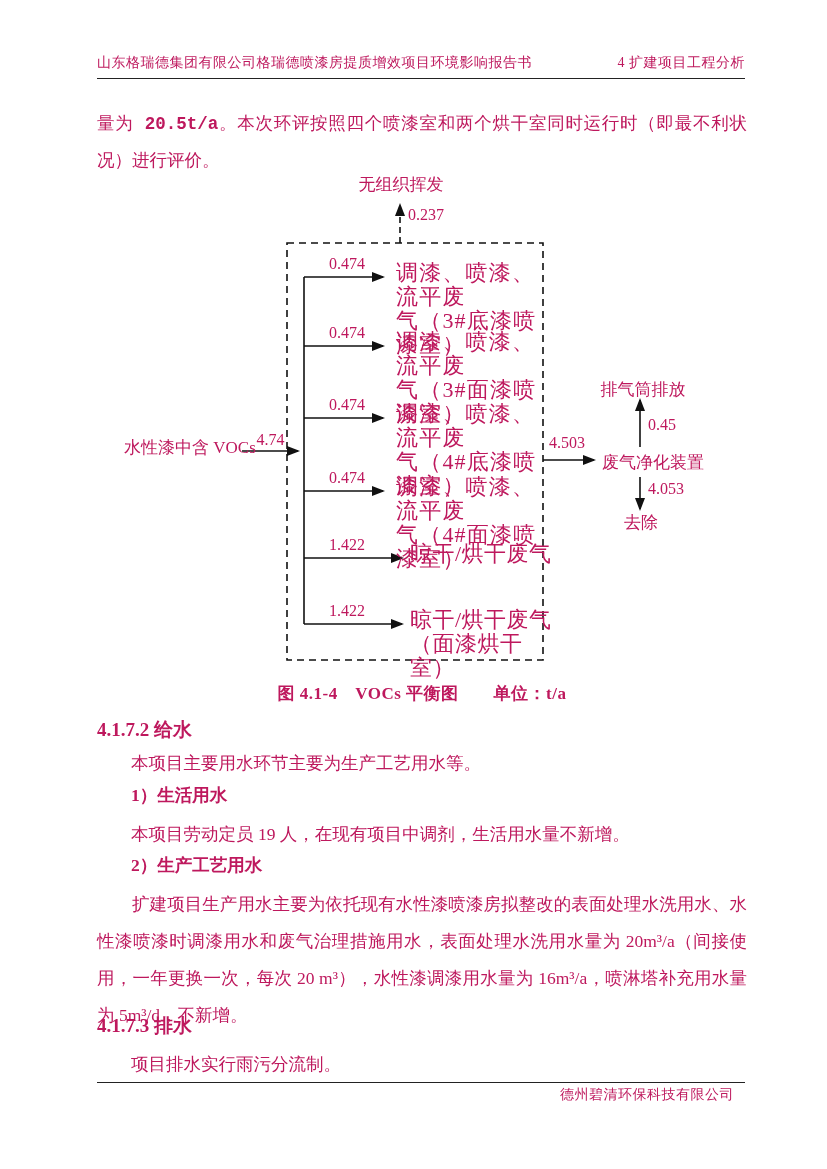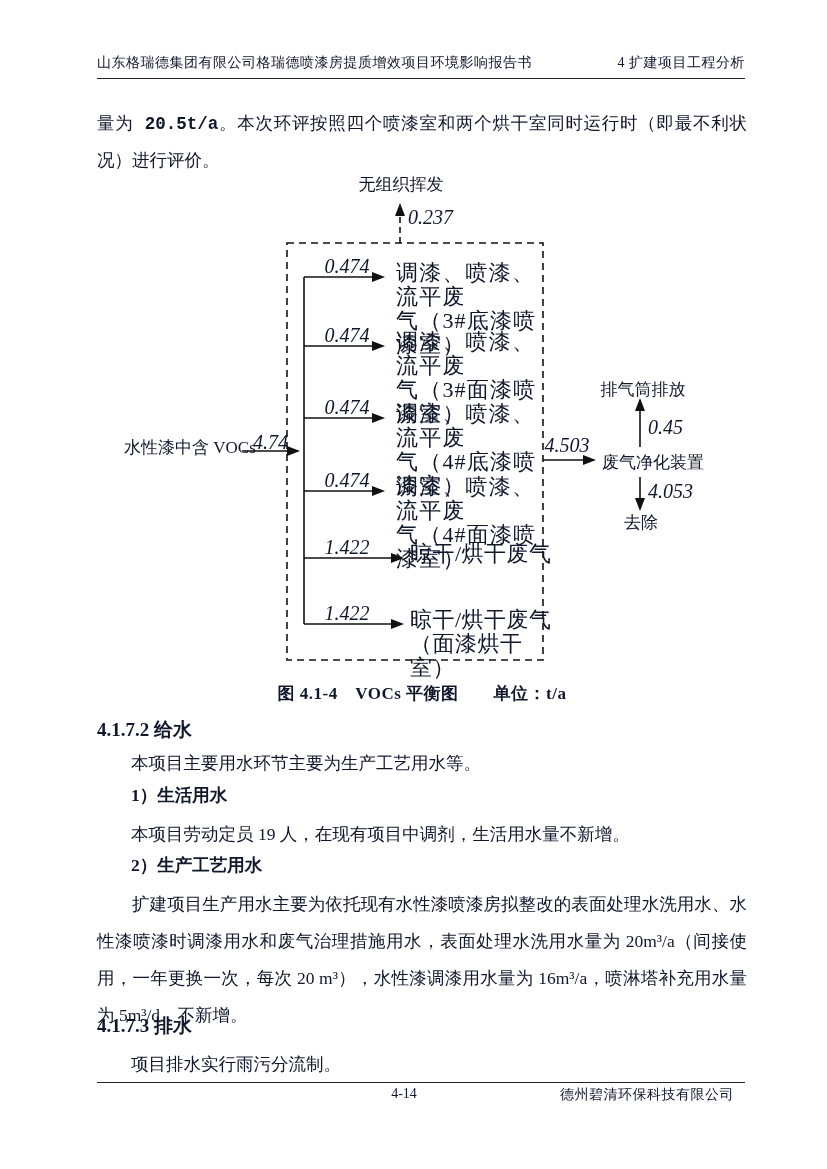--- a/index.html
+++ b/index.html
@@ -1,40 +1,40 @@
 <!DOCTYPE html>
 <html><head>
 <meta charset="utf-8">
 <style>
   html,body{margin:0;padding:0;background:#ffffff;}
   .page{
     position:relative;
     width:827px;height:1169px;
     background:#ffffff;
     font-family:"Liberation Serif","DejaVu Serif",serif;
-    color:#0f172a;
+    color:#be185d;
     overflow:hidden;
   }
   .abs{position:absolute;}
   
   .hdr{left:97px;top:54px;width:648px;display:flex;justify-content:space-between;
        font-size:14px;letter-spacing:.5px;}
   .hdr-rule{left:97px;top:78px;width:648px;border-top:1.6px solid #222;}
   .ftr-rule{left:97px;top:1082px;width:648px;border-top:1.6px solid #222;}
   .ftr-page{left:97px;top:1086px;width:614px;text-align:center;font-size:14px;}
   .ftr-co{left:86px;top:1086px;width:648px;text-align:right;font-size:14px;letter-spacing:.5px;}
   
   .para{font-size:17.5px;line-height:37px;text-align:justify;}
   .h2{font-size:19px;font-weight:bold;}
   .h3{font-size:17.5px;font-weight:bold;}
   
   .diagram{left:0;top:160px;width:827px;height:515px;}
   .dg-svg{position:absolute;left:0;top:0;}
   .dg-label{position:absolute;font-size:17px;white-space:nowrap;}
-  .dg-val{position:absolute;font-size:20px;white-space:nowrap;font-style:italic;}
+  .dg-val{position:absolute;font-size:16px;white-space:nowrap;}
   .branch-text{position:absolute;font-size:22px;line-height:24px;width:152px;
                letter-spacing:1.2px;}
   .caption{left:97px;top:682px;width:650px;text-align:center;
            font-size:17px;font-weight:bold;letter-spacing:.5px;}
 </style>
 </head>
 <body>
 
 <div class="page">
 
@@ -136,16 +136,15 @@
   <div class="abs h3" style="left:131px;top:783px;">1）生活用水</div>
   <div class="abs para" style="left:131px;top:816px;width:614px;">本项目劳动定员 19 人，在现有项目中调剂，生活用水量不新增。</div>
 
   <div class="abs h3" style="left:131px;top:853px;">2）生产工艺用水</div>
   <div class="abs para" style="left:97px;top:886px;width:650px;text-indent:2em;">扩建项目生产用水主要为依托现有水性漆喷漆房拟整改的表面处理水洗用水、水性漆喷漆时调漆用水和废气治理措施用水，表面处理水洗用水量为 20m³/a（间接使用，一年更换一次，每次 20 m³），水性漆调漆用水量为 16m³/a，喷淋塔补充用水量为 5m³/d，不新增。</div>
 
   <div class="abs h2" style="left:97px;top:1013px;">4.1.7.3 排水</div>
   <div class="abs para" style="left:131px;top:1046px;width:614px;">项目排水实行雨污分流制。</div>
 
   <div class="abs ftr-rule"></div>
-  <div class="abs ftr-page">4-14</div>
   <div class="abs ftr-co">德州碧清环保科技有限公司</div>
 
 </div>
 
 </body></html>

